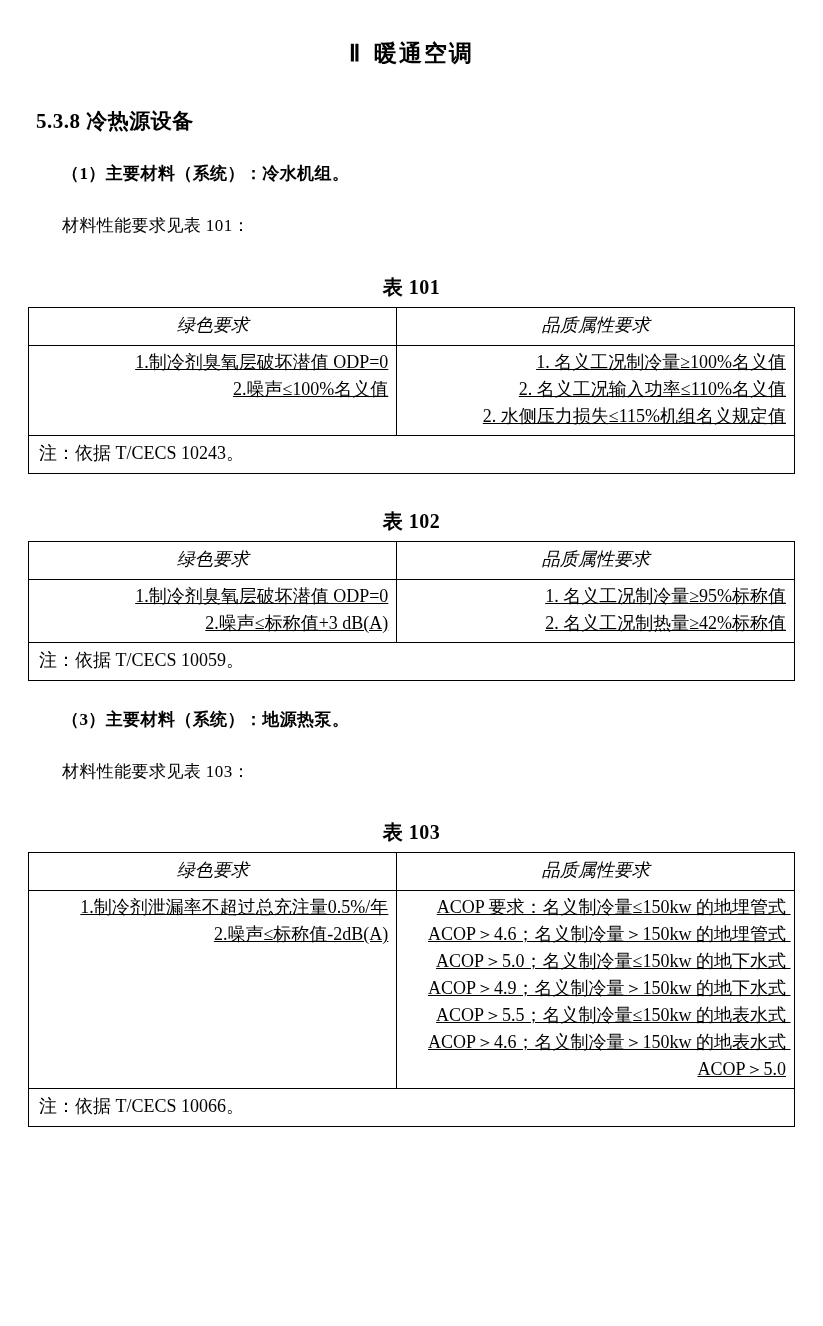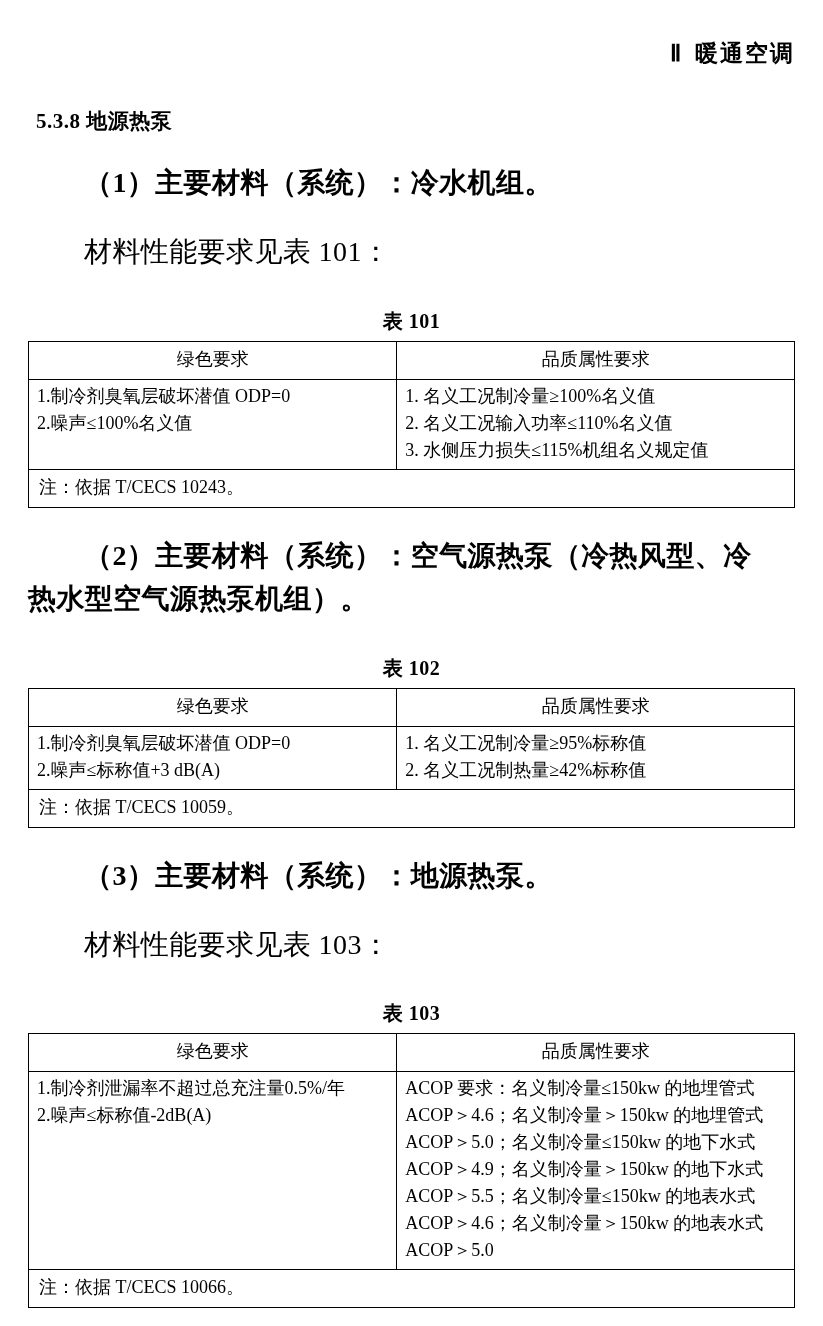--- a/index.html
+++ b/index.html
@@ -14,38 +14,38 @@
     color: #000000;
   }
   .page {
     width: 823px;
     min-height: 1326px;
     box-sizing: border-box;
     padding: 26px 28px 20px 28px;
     position: relative;
   }
   .doc-title {
-    text-align: right;
+    text-align: center;
     font-size: 23px;
     font-weight: bold;
     letter-spacing: 2px;
     margin: 12px 0 0 0;
   }
   .doc-title .numeral {
     font-family: "Liberation Serif", serif;
     letter-spacing: 6px;
   }
   .section-heading {
     font-size: 21px;
     font-weight: bold;
     margin: 38px 0 0 8px;
     letter-spacing: 0.5px;
   }
   .para {
-    font-size: 28px;
+    font-size: 17px;
     margin: 26px 16px 0 0;
     line-height: 1.55;
     letter-spacing: 0.4px;
   }
   .para.indent {
     text-indent: 2em;
   }
   .para.bold {
     font-weight: bold;
   }
@@ -65,23 +65,25 @@
   }
   table.spec td, table.spec th {
     border: 1px solid #000000;
     vertical-align: top;
     padding: 3px 8px 5px 8px;
     font-weight: normal;
   }
   table.spec th {
     text-align: center;
     padding: 4px 8px 6px 8px;
+    font-style: italic;
   }
   table.spec td.cell {
-    text-align: left;
+    text-align: right;
+    text-decoration: underline;
   }
   table.spec td.note {
     text-align: left;
     padding: 4px 8px 6px 10px;
     margin-top: 44px;
   }
   .col-left { width: 48%; }
   .col-right { width: 52%; }
   .cell-line { display: block; white-space: pre-wrap; }
   .vcenter { vertical-align: middle; }
@@ -89,50 +91,49 @@
 </head>
 <body>
 
 <div class="page">
 
   <h1 class="doc-title">
     <span class="numeral">Ⅱ</span>
     <span>暖通空调</span>
   </h1>
 
-  <h2 class="section-heading">5.3.8 地源热泵</h2>
+  <h2 class="section-heading">5.3.8 冷热源设备</h2>
 
   <p class="para indent bold">（1）主要材料（系统）：冷水机组。</p>
   <p class="para indent">材料性能要求见表 101：</p>
 
   <div class="table-caption">表 101</div>
   <table class="spec">
     <tbody>
       <tr>
         <th class="col-left">绿色要求</th>
         <th class="col-right">品质属性要求</th>
       </tr>
       <tr>
         <td class="cell vcenter">
           <span class="cell-line">1.制冷剂臭氧层破坏潜值 ODP=0</span>
           <span class="cell-line">2.噪声≤100%名义值</span>
         </td>
         <td class="cell">
           <span class="cell-line">1. 名义工况制冷量≥100%名义值</span>
           <span class="cell-line">2. 名义工况输入功率≤110%名义值</span>
-          <span class="cell-line">3. 水侧压力损失≤115%机组名义规定值</span>
+          <span class="cell-line">2. 水侧压力损失≤115%机组名义规定值</span>
         </td>
       </tr>
       <tr>
         <td class="note" colspan="2">注：依据 T/CECS 10243。</td>
       </tr>
     </tbody>
   </table>
 
-  <p class="para indent bold">（2）主要材料（系统）：空气源热泵（冷热风型、冷热水型空气源热泵机组）。</p>
 
   <div class="table-caption">表 102</div>
   <table class="spec">
     <tbody>
       <tr>
         <th class="col-left">绿色要求</th>
         <th class="col-right">品质属性要求</th>
       </tr>
       <tr>
         <td class="cell">

